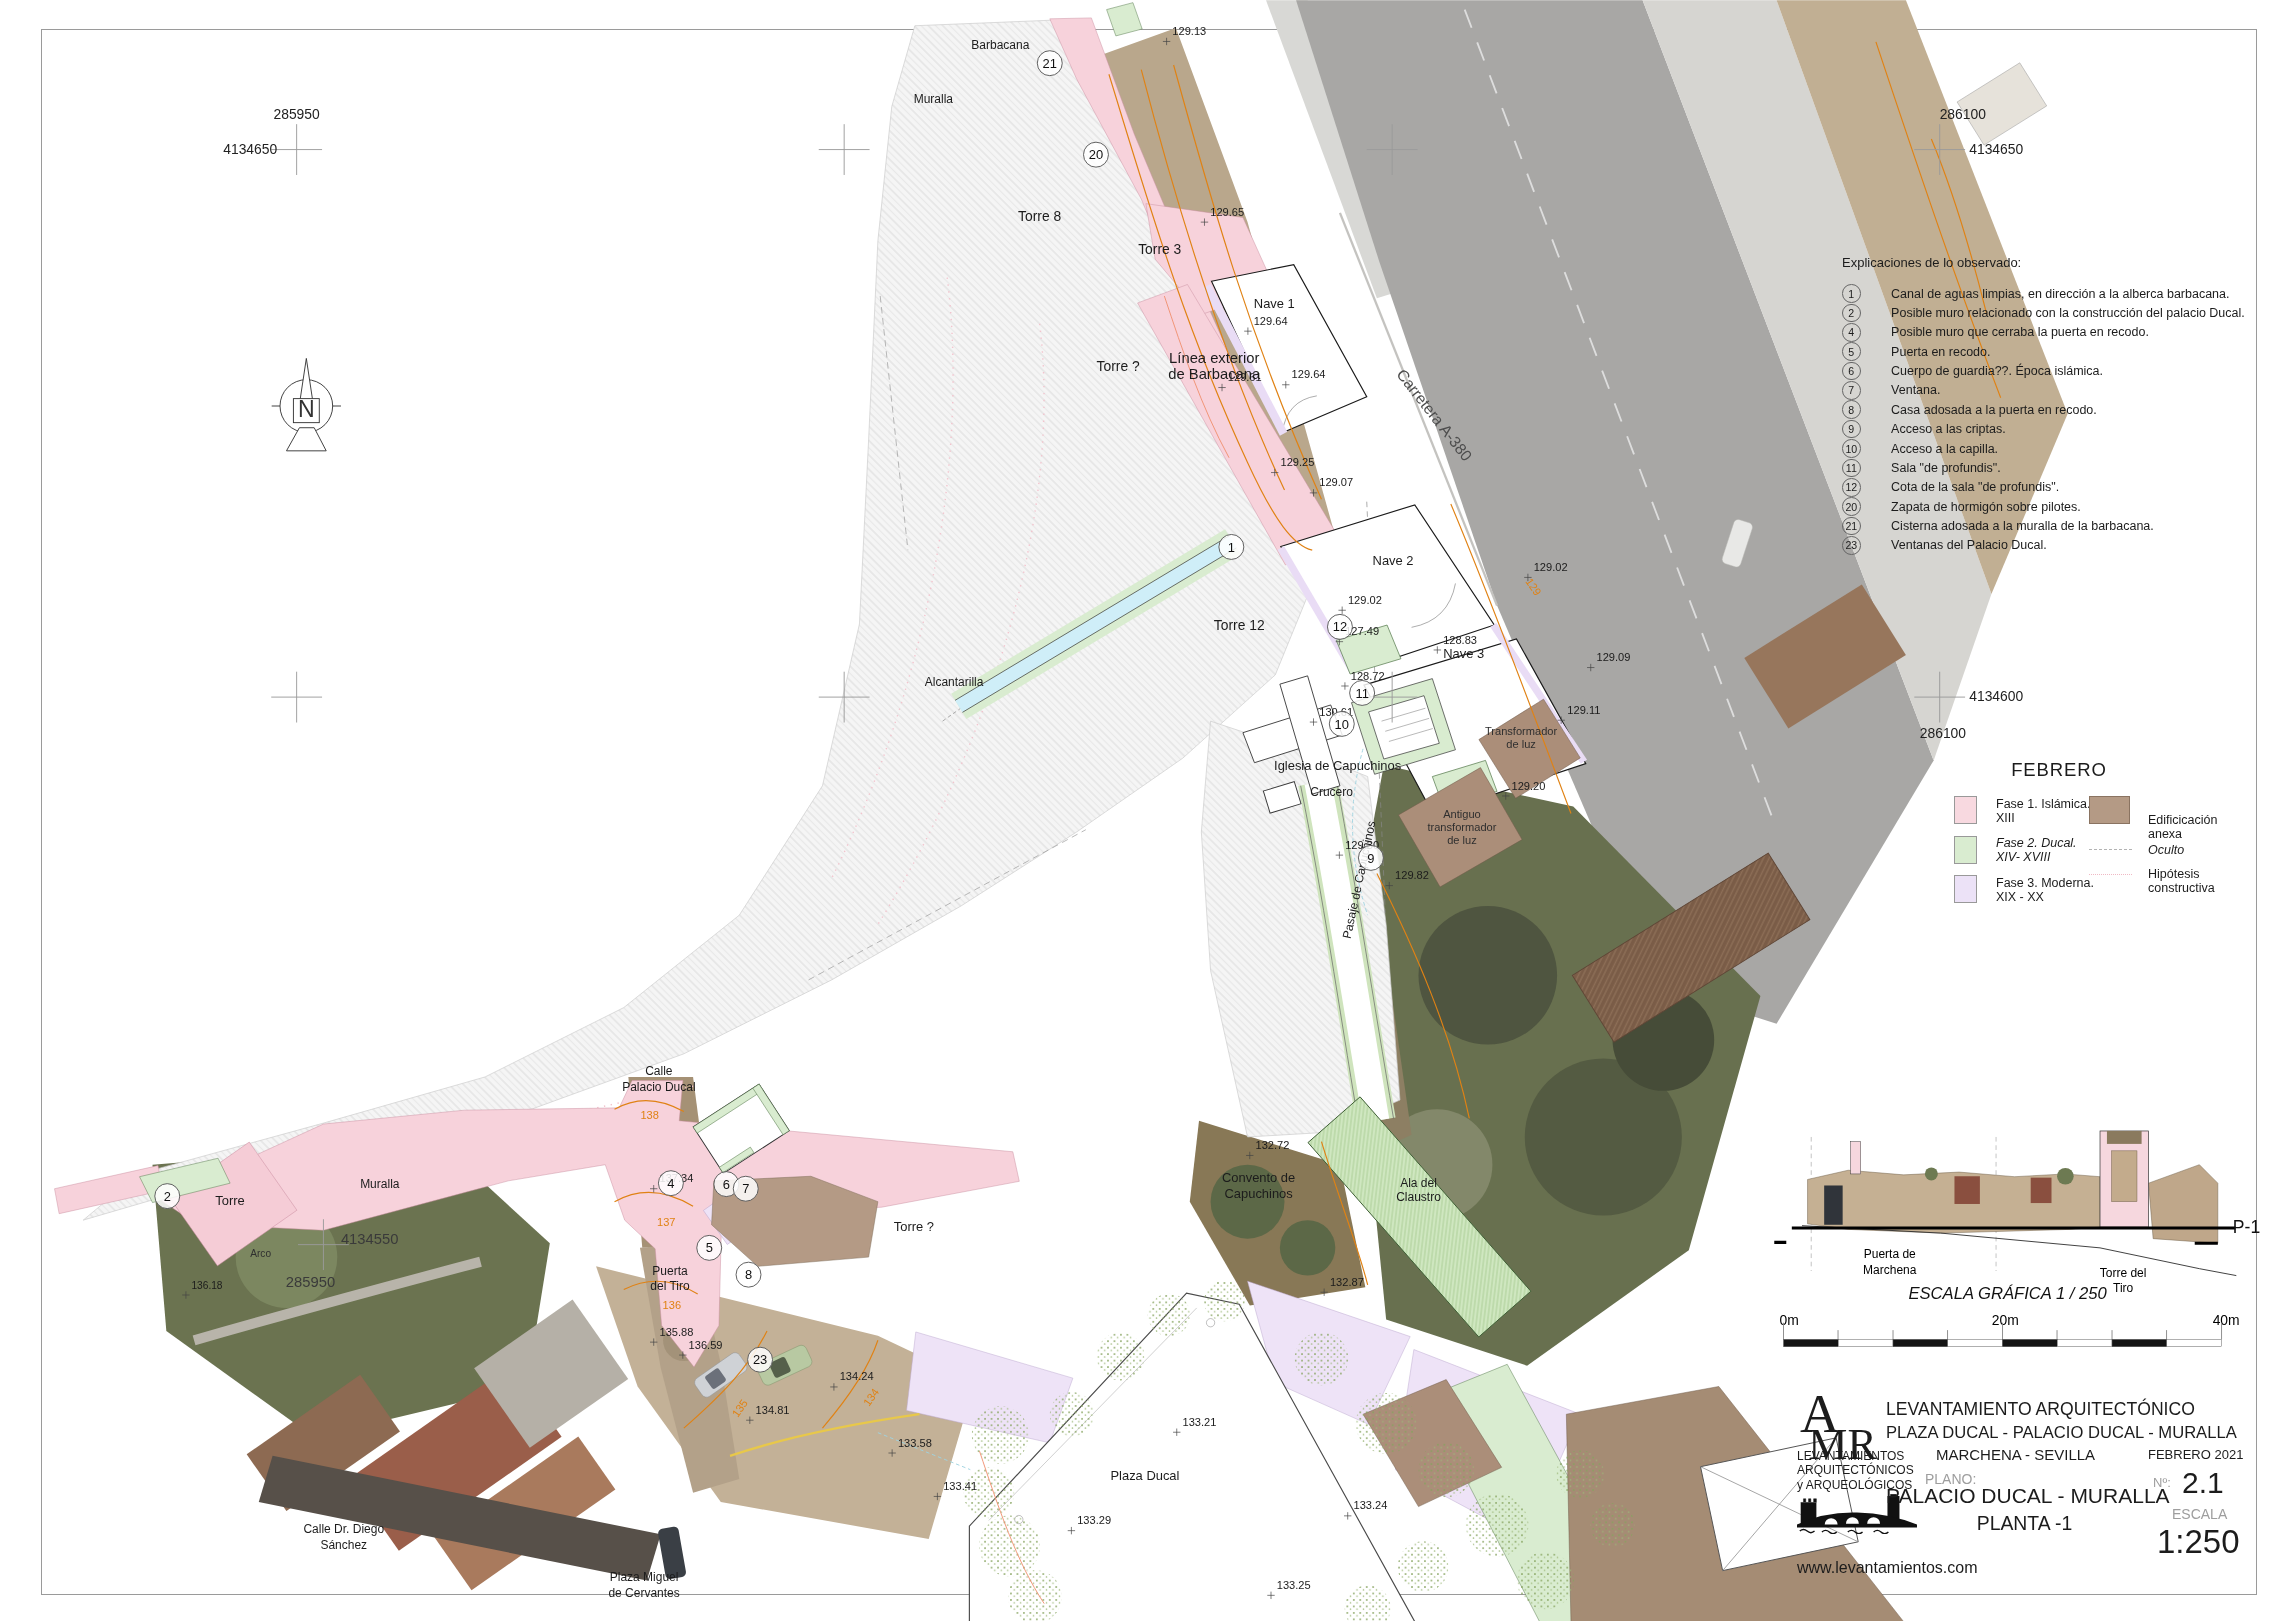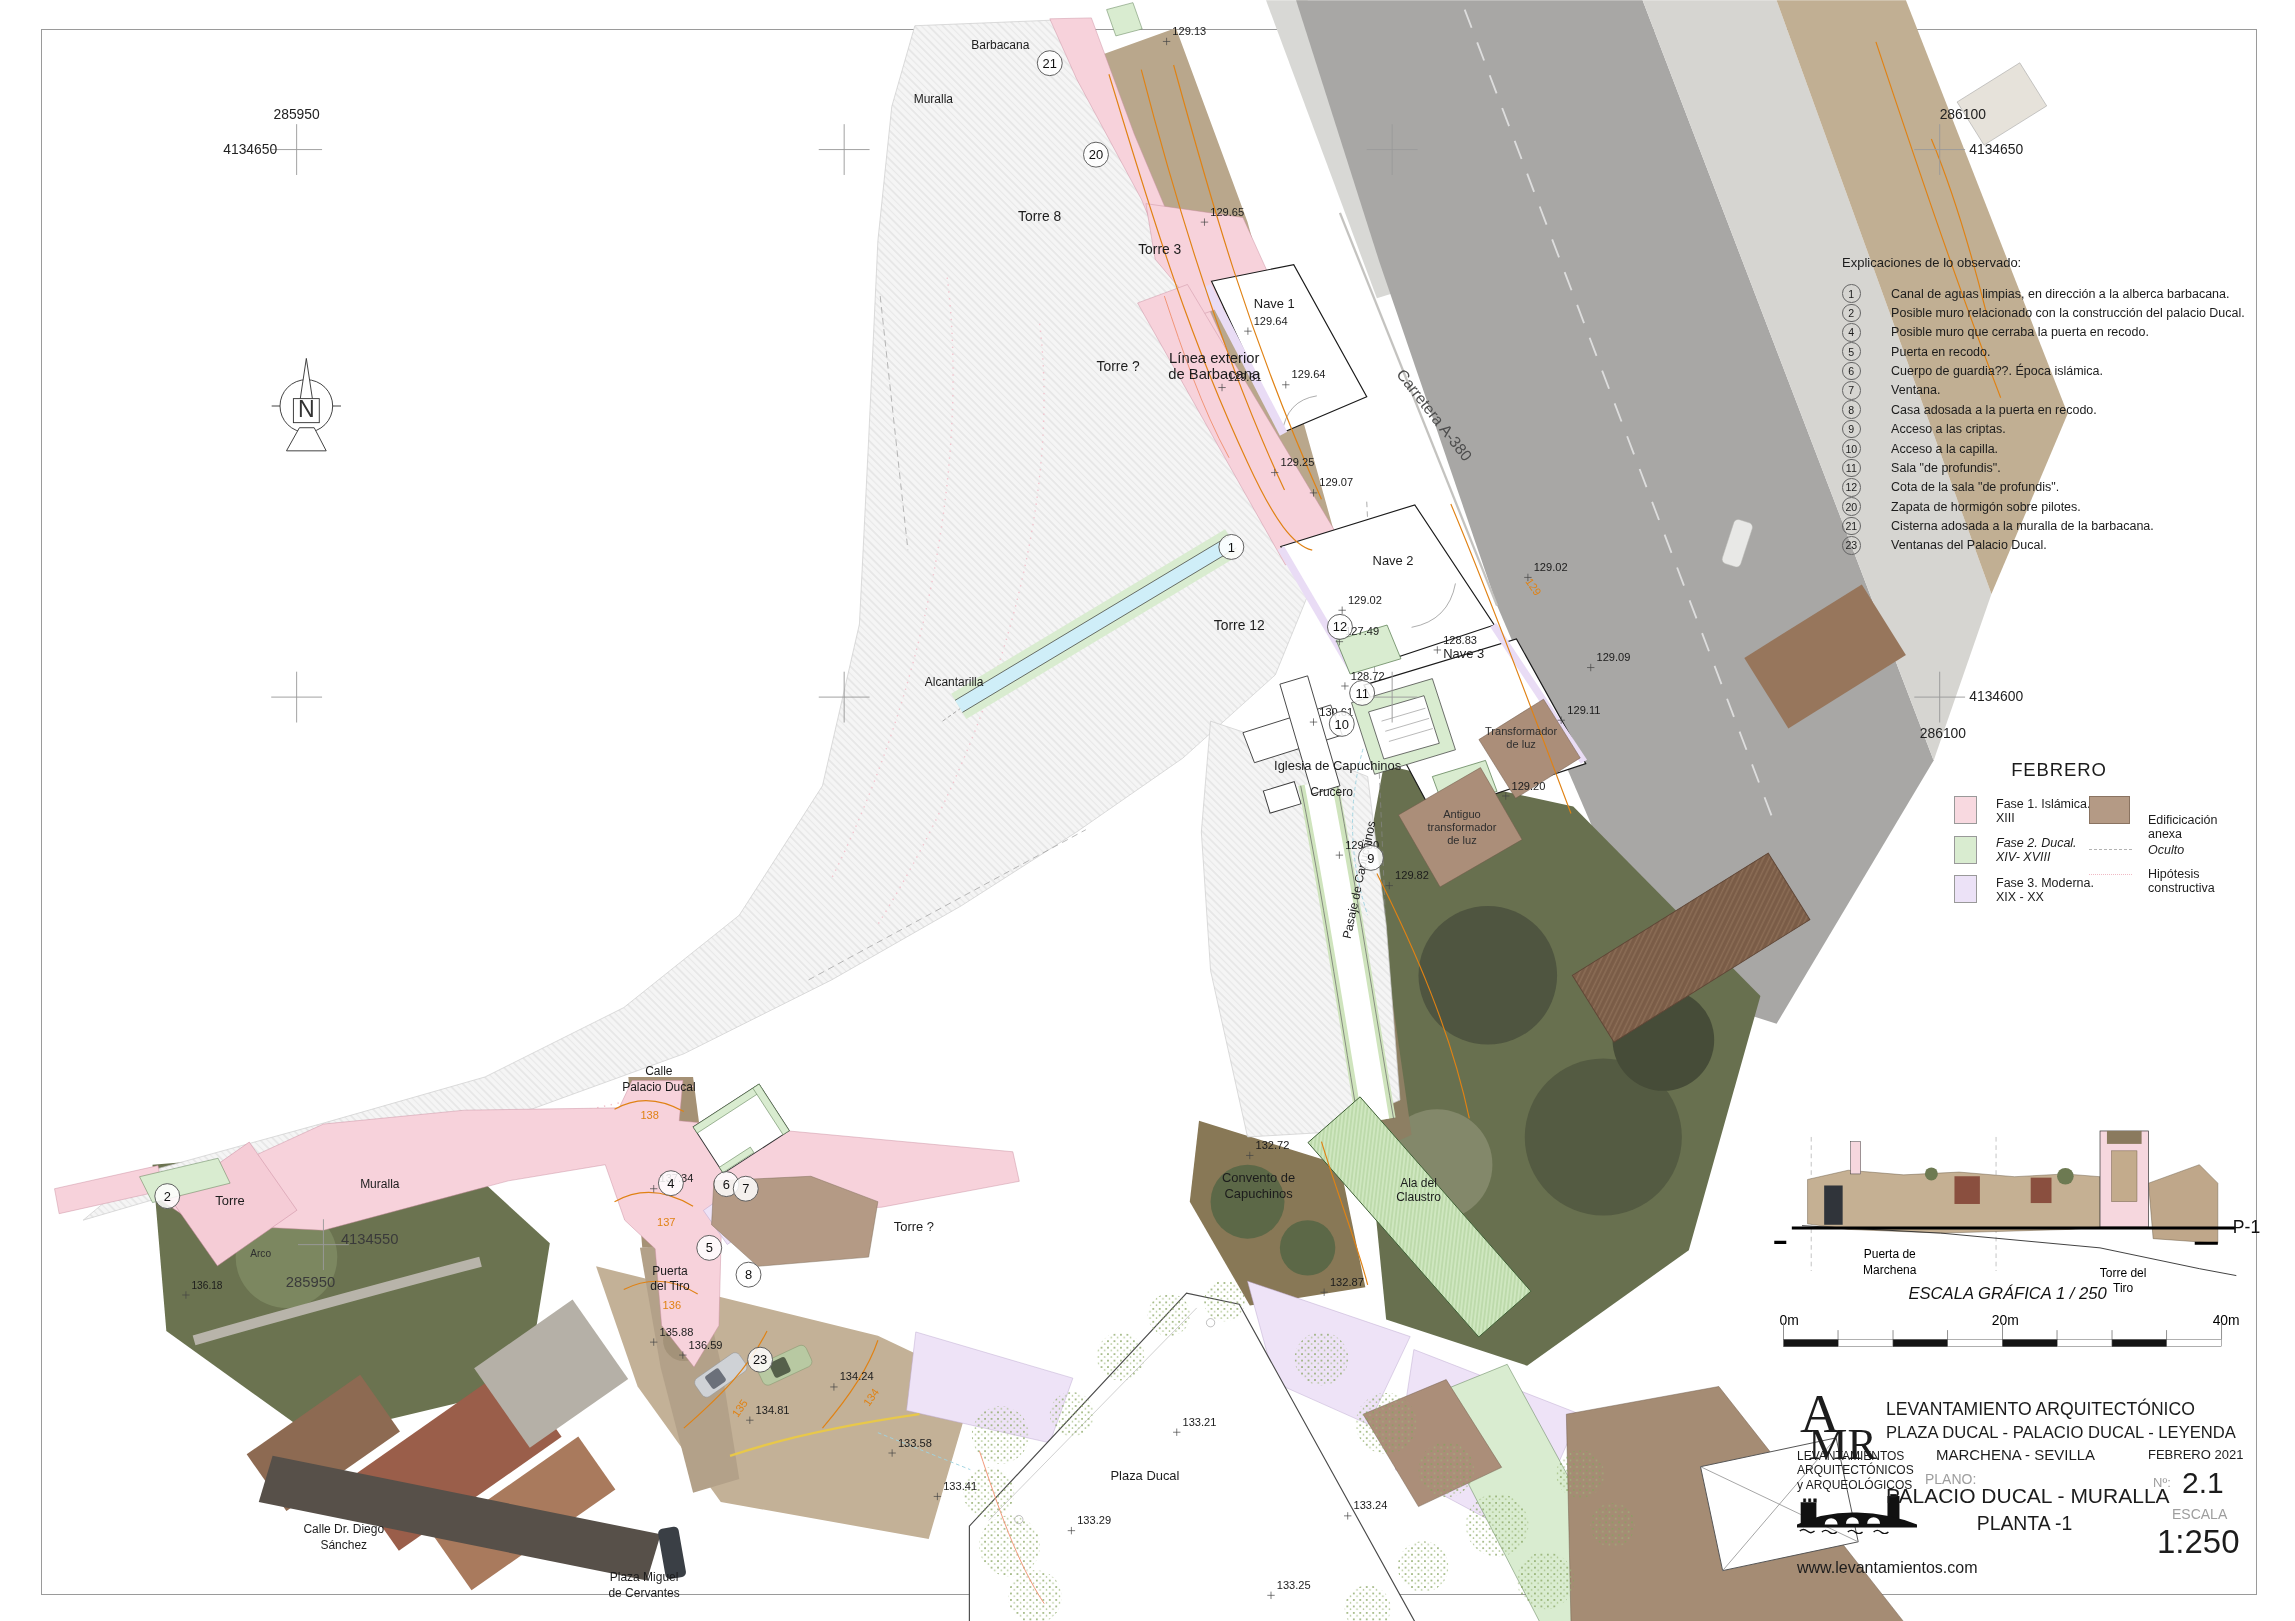--- a/index.html
+++ b/index.html
@@ -587,21 +587,21 @@
       <path d="M8,18 h6v-8h5v8h6v-8h5v8h6v-8h6v8" fill="#111" stroke="#111"></path>
       <rect x="196" y="4" width="26" height="62" fill="#111"></rect>
       <rect x="202" y="0" width="14" height="10" fill="#111"></rect>
       <path d="M0,66 Q60,38 130,40 Q200,42 260,66 L260,72 L0,72 Z" fill="#111"></path>
       <path d="M60,66 a14,14 0 0 1 28,0 Z M106,64 a14,14 0 0 1 28,0 Z M152,64 a14,14 0 0 1 28,0 Z" fill="#ffffff"></path>
       <path d="M6,80 q8,-7 16,0 q8,7 16,0 M54,82 q8,-7 16,0 q8,7 16,0 M110,82 q8,-7 16,0 q8,7 16,0 M166,82 q8,-7 16,0 q8,7 16,0" stroke="#111" stroke-width="3" fill="none"></path>
     </svg>
     <div class="abs web" style="left:1797px;top:1539px;">www.levantamientos.com</div>
 
     <div class="abs tb-center" style="left:1886px;top:1399px;width:296px;">LEVANTAMIENTO ARQUITECTÓNICO</div>
-    <div class="abs tb-center" style="left:1886px;top:1423px;width:296px;font-size:16.6px;">PLAZA DUCAL - PALACIO DUCAL - LEYENDA</div>
+    <div class="abs tb-center" style="left:1886px;top:1423px;width:296px;font-size:16.6px;">PLAZA DUCAL - PALACIO DUCAL - MURALLA</div>
     <div class="abs tb-center" style="left:1886px;top:1446px;width:259px;font-size:15px;">MARCHENA - SEVILLA</div>
     <div class="abs" style="left:2148px;top:1447px;font-size:13px;">FEBRERO 2021</div>
 
     <div class="abs tb-gray" style="left:1925px;top:1471px;font-size:14px;">PLANO:</div>
     <div class="abs tb-center" style="left:1886px;top:1484px;width:277px;font-size:21px;">PALACIO DUCAL - MURALLA</div>
     <div class="abs tb-center" style="left:1886px;top:1512px;width:277px;font-size:19.4px;">PLANTA   -1</div>
 
     <div class="abs tb-gray" style="left:2153px;top:1475px;font-size:13px;">Nº:</div>
     <div class="abs" style="left:2182px;top:1466px;font-size:30px;">2.1</div>
     <div class="abs tb-gray" style="left:2172px;top:1506px;font-size:14px;">ESCALA</div>

